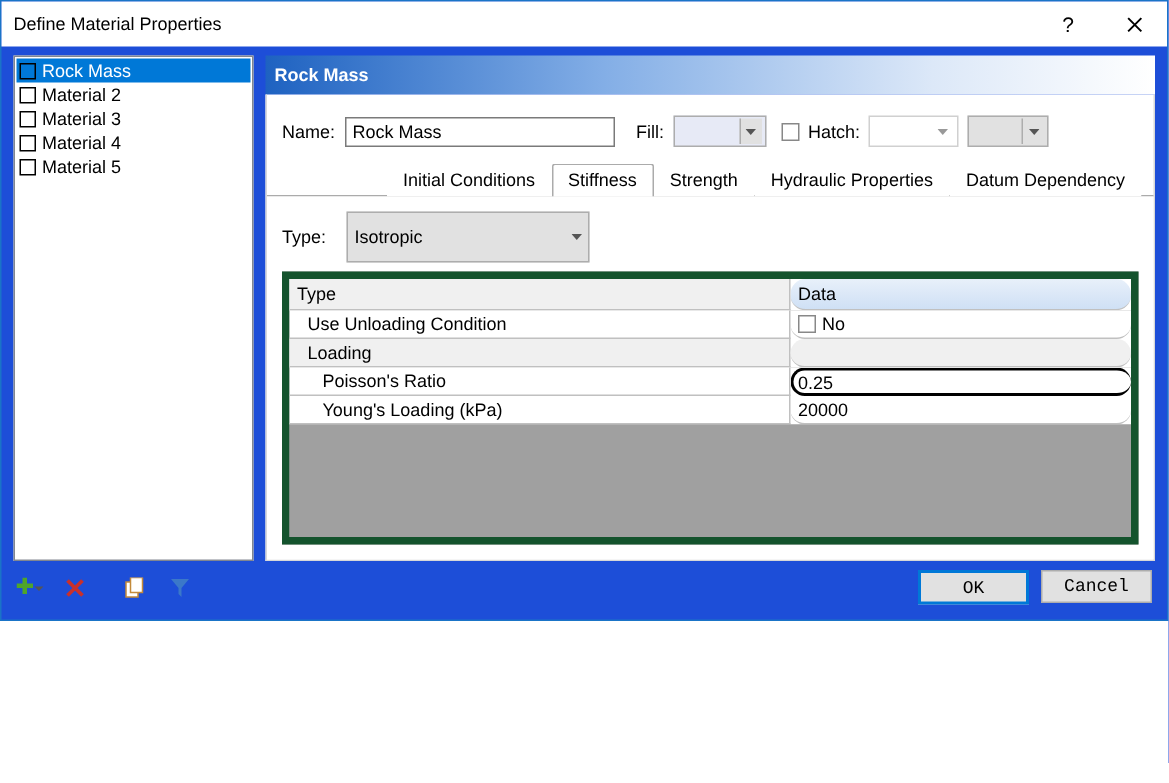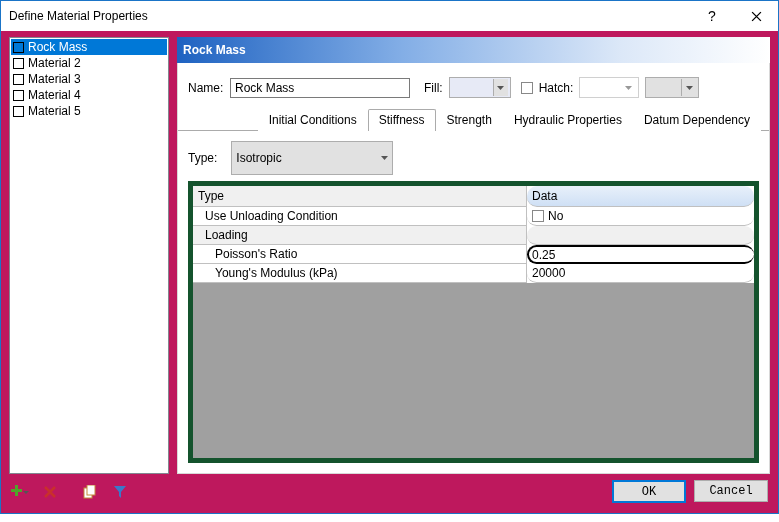--- a/index.html
+++ b/index.html
@@ -1,17 +1,17 @@
 <!DOCTYPE html>
 <html><head>
 <meta charset="utf-8">
 <style>
   * { box-sizing: border-box; }
   html, body { margin: 0; padding: 0; font-family: "Segoe UI", Tahoma, Arial, sans-serif; font-size: 12px; color: #000; }
-  .window { width: 779px; height: 514px; border: 1px solid #1a74c7; background: #be185d; display: flex; flex-direction: column; position: relative; }
+  .window { width: 779px; height: 414px; border: 1px solid #1a74c7; background: #1d4ed8; display: flex; flex-direction: column; position: relative; }
   .titlebar { height: 30px; display: flex; align-items: center; padding: 0 0 0 8px; background: #fff; }
   .titlebar-title { flex: 1; font-size: 12px; }
   .titlebar-btn { width: 44px; height: 30px; display: flex; align-items: center; justify-content: center; font-size: 14px; }
   .titlebar-btn.help { font-size: 14px; }
   .titlebar-btn.close svg { width: 11px; height: 11px; }
 
   .body { flex: 1; display: flex; flex-direction: column; padding: 6px 8px 8px 8px; }
   .main { flex: 1; display: flex; gap: 8px; min-height: 0; }
 
   .sidebar { width: 160px; border: 1px solid #828790; background: #fff; padding: 1px; }
@@ -174,21 +174,21 @@
               </div>
               <div class="grid-row group">
                 <div class="cell col-type indent1">Loading</div>
                 <div class="cell col-data no-right" style="background:#f0f0f0"></div>
               </div>
               <div class="grid-row">
                 <div class="cell col-type indent2">Poisson's Ratio</div>
                 <div class="cell col-data no-right active-cell">0.25</div>
               </div>
               <div class="grid-row">
-                <div class="cell col-type indent2">Young's Modulus (kPa)</div>
+                <div class="cell col-type indent2">Young's Loading (kPa)</div>
                 <div class="cell col-data no-right">20000</div>
               </div>
               <div class="grid-fill"></div>
             </div>
           </div>
         </div>
       </div>
     </div>
 
     <div class="bottom-bar">

